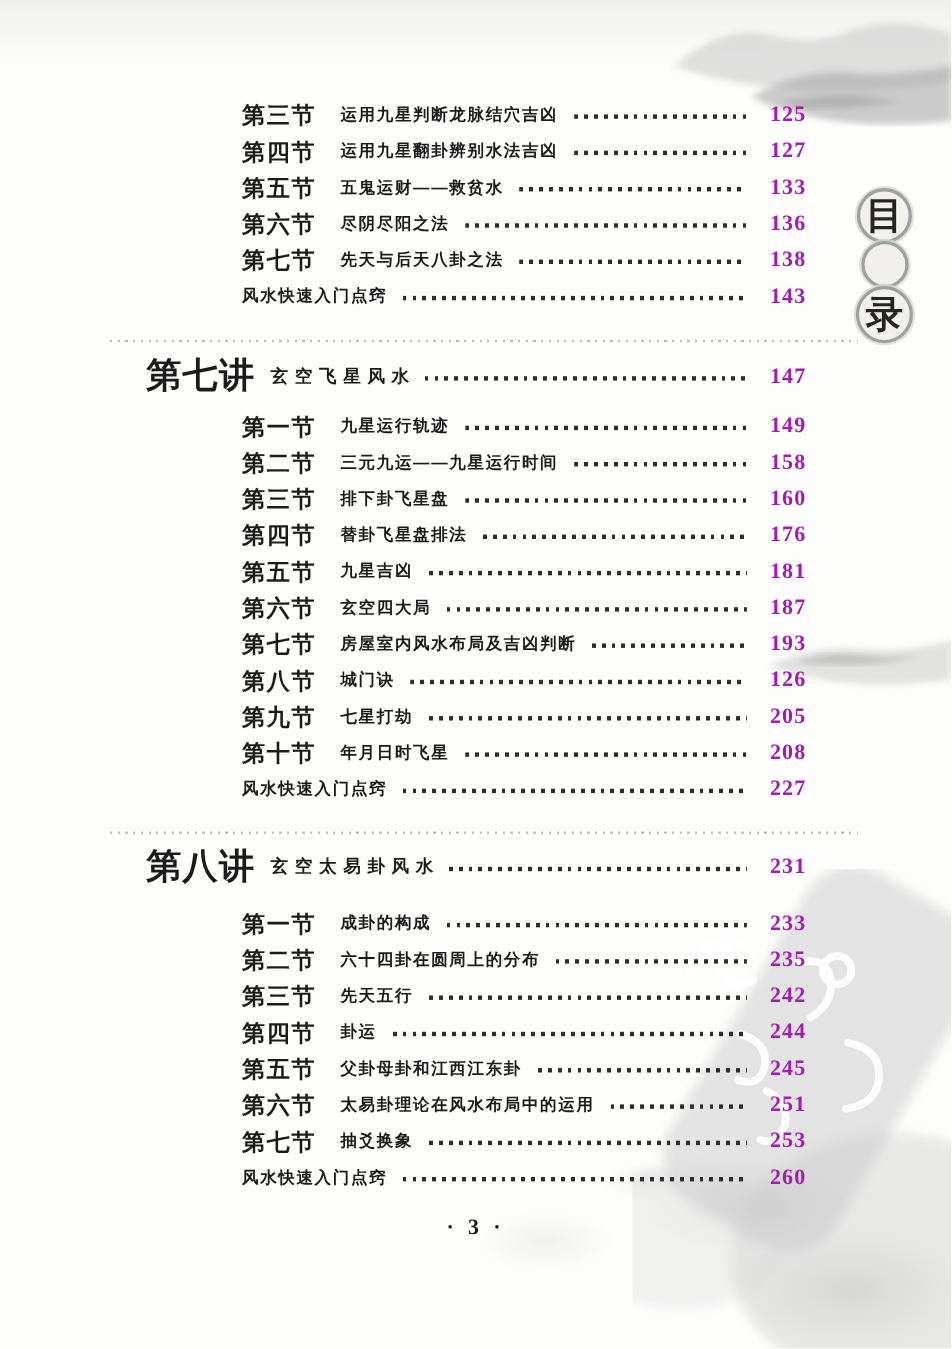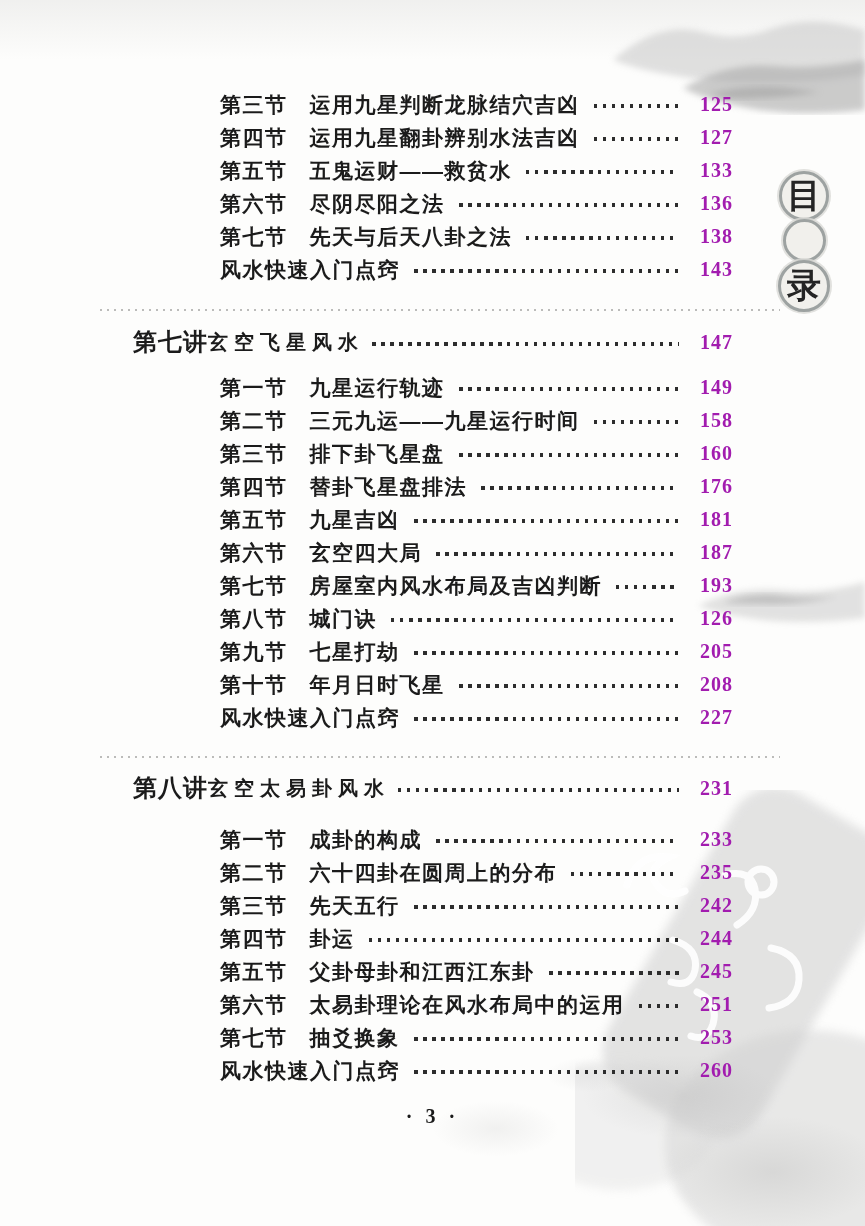--- a/index.html
+++ b/index.html
@@ -35,36 +35,36 @@
   }
   .rule-1{top:309px;}
   .rule-2{top:756px;}
   
   .rows{position:absolute;z-index:2;}
   .rows-sections{left:220px;width:513px;}
   .row{display:flex;align-items:center;height:33px;white-space:nowrap;}
   .sec-label{
     font-size:21px;font-weight:700;letter-spacing:1.5px;margin-right:22px;flex:0 0 auto;
   }
-  .sec-title{font-size:21px;font-weight:700;letter-spacing:1.5px;flex:0 0 auto;}
+  .sec-title{font-size:15px;font-weight:700;letter-spacing:1.5px;flex:0 0 auto;}
   .dots{
     flex:1 1 auto;height:4px;margin:3px 10px 0 14px;
     background:repeating-linear-gradient(90deg,#2d2d2d 0 3.5px, transparent 3.5px 9px);
   }
   .pagenum{
     flex:0 0 auto;min-width:44px;text-align:right;
     font-family:"Liberation Serif", serif;font-weight:700;font-size:20px;letter-spacing:1px;color:#a21caf;
   }
   
   .chapter-row{
     position:absolute;left:133px;width:600px;height:42px;z-index:2;
     display:flex;align-items:center;white-space:nowrap;
   }
-  .chapter-label{font-size:24px;font-weight:700;letter-spacing:1px;flex:0 0 auto;}
-  .chapter-title{font-size:20px;font-weight:700;letter-spacing:6px;flex:0 0 auto;}
+  .chapter-label{font-size:32px;font-weight:700;letter-spacing:1px;margin-right:14px;flex:0 0 auto;}
+  .chapter-title{font-size:16px;font-weight:700;letter-spacing:6px;flex:0 0 auto;}
   .chapter-row .dots{margin:4px 10px 0 8px;}
   
   .side-tab{
     position:absolute;left:776px;top:172px;width:56px;z-index:3;
     display:flex;flex-direction:column;align-items:center;
   }
   .tab-circle{
     box-sizing:border-box;border:3px solid #9da2a1;border-radius:50%;
     background:#f1f0ec;box-shadow:0 0 0 2px rgba(218,218,214,.8);
     display:flex;align-items:center;justify-content:center;

